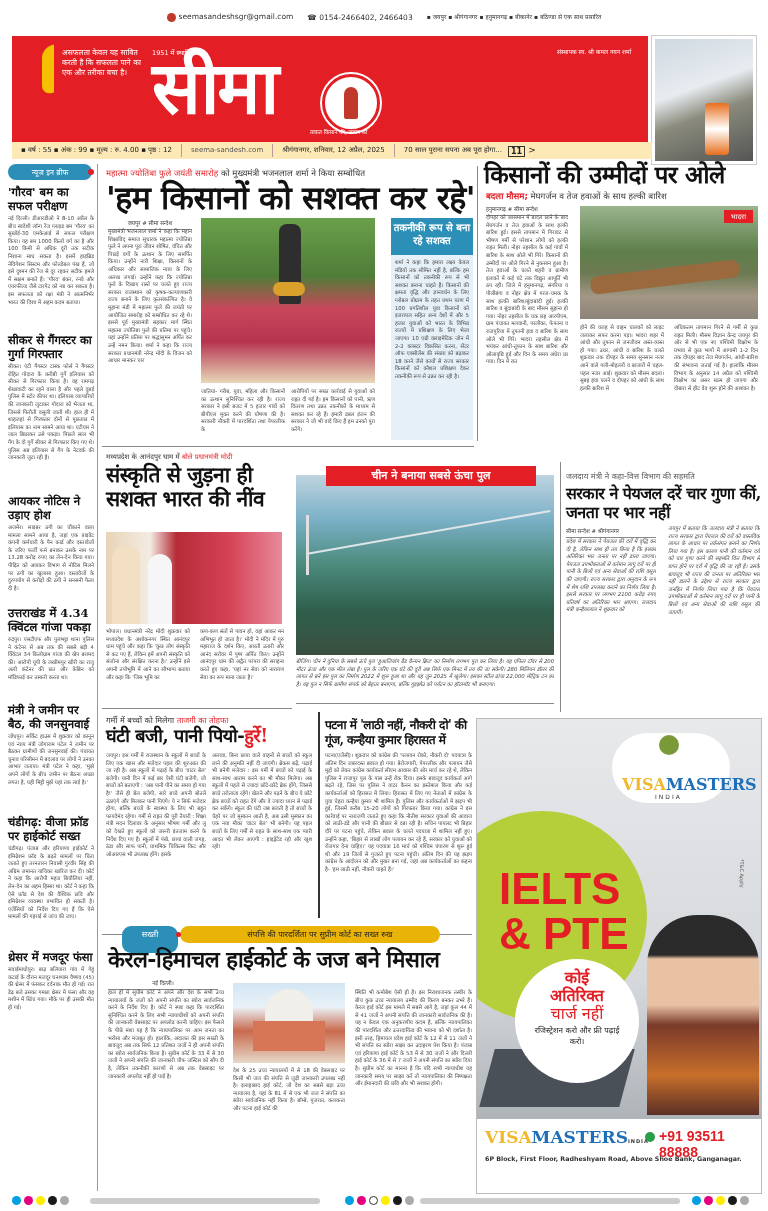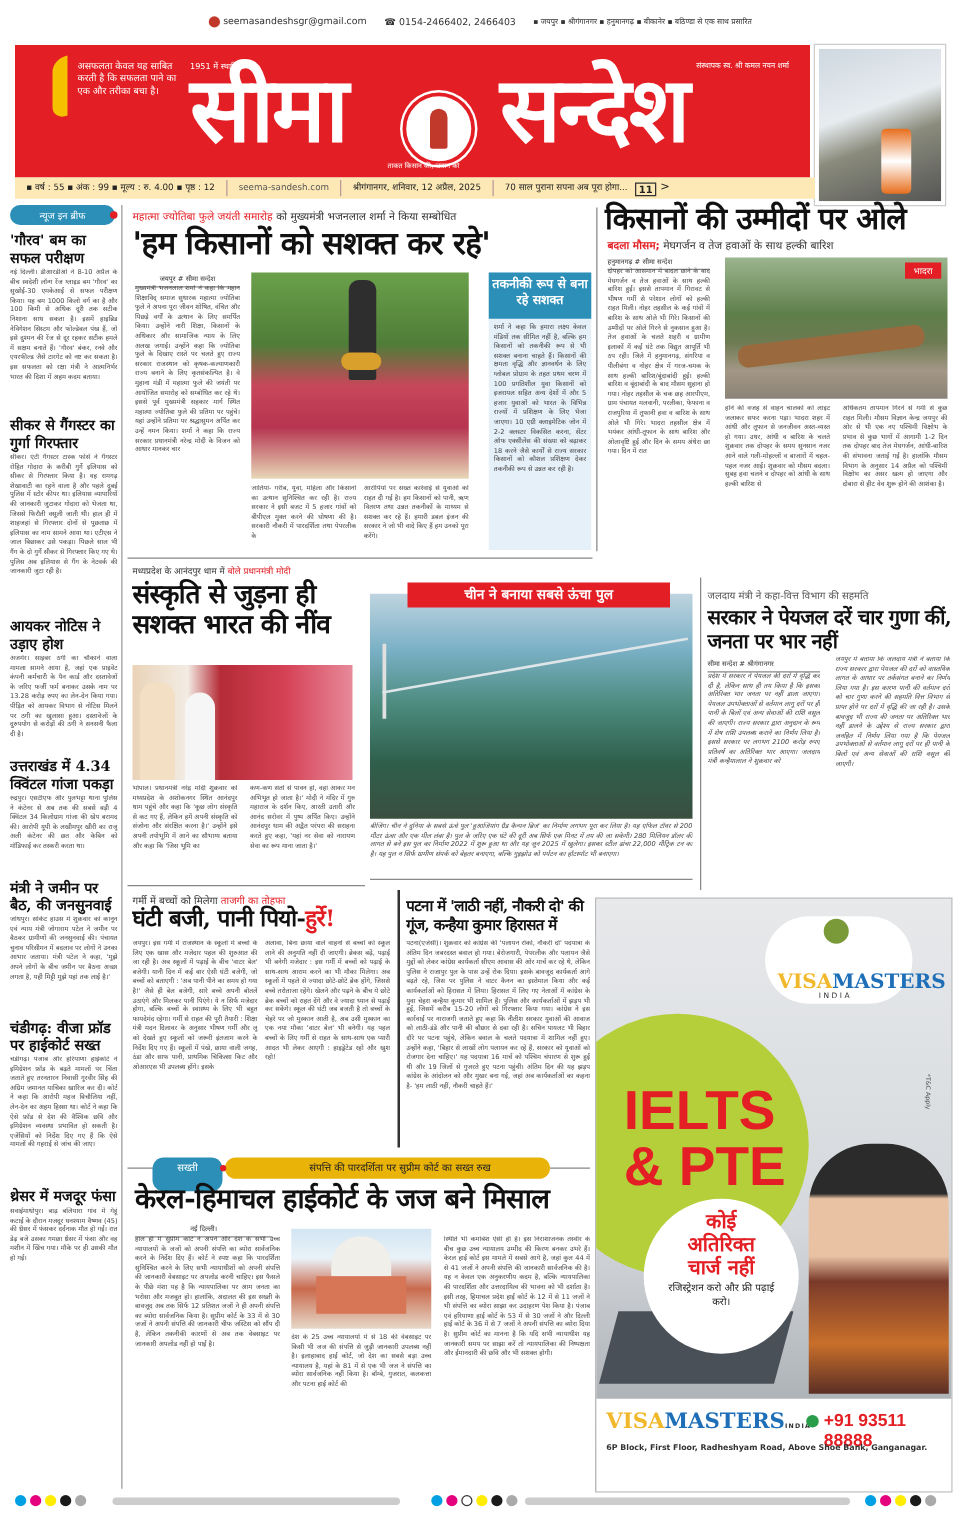--- a/index.html
+++ b/index.html
@@ -49,21 +49,20 @@
   <span><span style="font-weight:bold">☎ </span><span>0154-2466402, 2466403</span></span>
   <span style="font-size:6px">▪ जयपुर ▪ श्रीगंगानगर ▪ हनुमानगढ़ ▪ बीकानेर ▪ बठिण्डा से एक साथ प्रसारित</span>
 </div>
 
 <div class="masthead">
   <div class="quote-mark"></div>
   <div class="quote">असफलता केवल यह साबित करती है कि सफलता पाने का एक और तरीका बचा है।</div>
   <div class="est">1951 में स्थापित</div>
   <div class="title-l">सीमा</div>
   <div class="logo"></div>
-  <div class="title-r">सन्देश</div>
   <div class="founder">संस्थापक स्व. श्री कमल नयन शर्मा</div>
   <div class="tagline">ताकत किसान की, जवान की</div>
 </div>
 <div class="cover-photo">
     <div class="train"></div>
   </div>
 
 <div class="infobar">
   <div>▪ वर्ष : 55 ▪ अंक : 99 ▪ मूल्य : रु. 4.00 ▪ पृष्ठ : 12</div>
   <div style="color:#555">seema-sandesh.com</div>
@@ -101,21 +100,21 @@
       <div class="bh">चंडीगढ़: वीजा फ्रॉड पर हाईकोर्ट सख्त</div>
       <div class="bt" style="height:100px">चंडीगढ़। पंजाब और हरियाणा हाईकोर्ट ने इमिग्रेशन फ्रॉड के बढ़ते मामलों पर चिंता जताते हुए तरनतारन निवासी गुरवीर सिंह की अग्रिम जमानत याचिका खारिज कर दी। कोर्ट ने कहा कि आरोपी महज बिचौलिया नहीं, लेन-देन का अहम हिस्सा था। कोर्ट ने कहा कि ऐसे फ्रॉड से देश की वैश्विक छवि और इमिग्रेशन व्यवस्था प्रभावित हो सकती है। एजेंसियों को निर्देश दिए गए हैं कि ऐसे मामलों की गहराई से जांच की जाए।</div>
     </div>
   <div>
       <div class="bh">थ्रेसर में मजदूर फंसा</div>
       <div class="bt" style="height:54px">सवाईमाधोपुर। बाढ़ बलियारा गांव में गेहूं कटाई के दौरान मजदूर घनश्याम वैष्णव (45) की थ्रेसर में फंसकर दर्दनाक मौत हो गई। रात डेढ़ बजे उसका गमछा थ्रेसर में फंसा और वह मशीन में खिंच गया। मौके पर ही उसकी मौत हो गई।</div>
     </div>
 </div>
 
 <div class="abs kicker" style="left:106px;top:167px"><span class="red">महात्मा ज्योतिबा फुले जयंती समारोह</span><span> को मुख्यमंत्री भजनलाल शर्मा ने किया सम्बोधित</span></div>
-<div class="abs hl" style="left:106px;top:182px;font-size:25px;white-space:nowrap">'हम किसानों को सशक्त कर रहे'</div>
+<div class="abs hl" style="left:106px;top:182px;font-size:32px;white-space:nowrap">'हम किसानों को सशक्त कर रहे'</div>
 <div class="abs byline" style="left:108px;top:219px;width:84px">जयपुर # सीमा सन्देश</div>
 <div class="abs txt" style="left:108px;top:228px;width:84px;height:212px">मुख्यमंत्री भजनलाल शर्मा ने कहा कि महान शिक्षाविद् समाज सुधारक महात्मा ज्योतिबा फुले ने अपना पूरा जीवन शोषित, वंचित और पिछड़े वर्गों के उत्थान के लिए समर्पित किया। उन्होंने नारी शिक्षा, किसानों के अधिकार और सामाजिक न्याय के लिए अलख जगाई। उन्होंने कहा कि ज्योतिबा फुले के दिखाए रास्ते पर चलते हुए राज्य सरकार राजस्थान को कृषक-कल्याणकारी राज्य बनाने के लिए कृतसंकल्पित है। वे मुहाना मंडी में महात्मा फुले की जयंती पर आयोजित समारोह को सम्बोधित कर रहे थे। इससे पूर्व मुख्यमंत्री सहकार मार्ग स्थित महात्मा ज्योतिबा फुले की प्रतिमा पर पहुंचे। यहां उन्होंने प्रतिमा पर श्रद्धासुमन अर्पित कर उन्हें नमन किया। शर्मा ने कहा कि राज्य सरकार प्रधानमंत्री नरेन्द्र मोदी के विजन को आधार मानकर चार</div>
 <div class="photo" style="left:201px;top:218px;width:174px;height:165px;background:linear-gradient(180deg,#6aa04a 0%,#4f7d38 35%,#c8475a 55%,#b63450 75%,#e8d7b8 100%)">
   <div class="abs" style="left:78px;top:6px;width:22px;height:80px;background:#2e2e2e;border-radius:8px 8px 2px 2px"></div>
   <div class="abs" style="left:72px;top:64px;width:32px;height:14px;background:#d9a12b;border-radius:8px"></div>
 </div>
 <div class="abs txt" style="left:201px;top:388px;width:84px;height:52px">जातियां- गरीब, युवा, महिला और किसानों का उत्थान सुनिश्चित कर रही है। राज्य सरकार ने इसी बजट में 5 हजार गांवों को बीपीएल मुक्त करने की घोषणा की है। सरकारी नौकरी में पारदर्शिता तथा पेपरलीक के</div>
 <div class="abs txt" style="left:291px;top:388px;width:84px;height:52px">आरोपियों पर सख्त कार्रवाई से युवाओं को राहत दी गई है। हम किसानों को पानी, ऋण वितरण तथा उन्नत तकनीकों के माध्यम से सशक्त कर रहे हैं। हमारी डबल इंजन की सरकार ने जो भी वादे किए हैं हम उनको पूरा करेंगे।</div>
 <div class="abs boxblue" style="left:391px;top:218px;width:82px;height:222px">
   <div style="background:#2b8fb8;color:#fff;font-family:'DejaVu Serif',serif;font-weight:bold;font-size:10px;line-height:13px;text-align:center;padding:3px 2px;height:37px">तकनीकी रूप से बना रहे सशक्त</div>
@@ -193,21 +192,21 @@
   <div class="abs" style="left:178px;top:74px;font-size:6px;letter-spacing:2px;color:#333">INDIA</div>
   <div class="abs" style="left:-40px;top:92px;width:210px;height:210px;border-radius:50%;background:#b5cf3a"></div>
   <div class="abs" style="left:22px;top:148px;font-family:'Liberation Sans',sans-serif;font-weight:bold;font-size:44px;line-height:44px;color:#e31e24">IELTS</div>
   <div class="abs" style="left:22px;top:193px;font-family:'Liberation Sans',sans-serif;font-weight:bold;font-size:44px;line-height:44px;color:#e31e24">&amp; PTE</div>
   <div class="abs" style="left:268px;top:140px;font-size:5px;color:#555;transform:rotate(90deg);transform-origin:left top;white-space:nowrap">*T&amp;C Apply</div>
   <div class="abs" style="left:170px;top:196px;width:112px;height:200px;background:linear-gradient(180deg,#2b2b2b 0%,#2b2b2b 20%,#e9c2a4 22%,#e9c2a4 45%,#7a3a2a 55%,#c86f2b 80%,#5b2f25 100%);border-radius:50px 50px 0 0"></div>
   <div class="abs" style="left:10px;top:330px;width:140px;height:58px;background:#4a5058;transform:skewX(-15deg)"></div>
   <div class="abs" style="left:38px;top:240px;width:124px;height:124px;border-radius:50%;background:#fff;text-align:center;padding-top:10px">
     <div style="color:#e31e24;font-family:Liberation Serif, serif;font-weight:bold;font-size:16px;line-height:18px">कोई</div>
     <div style="color:#e31e24;font-family:'DejaVu Serif',serif;font-weight:bold;font-size:16px;line-height:18px">अतिरिक्त</div>
-    <div style="color:#e31e24;font-family:'DejaVu Serif',serif;font-weight:bold;font-size:16px;line-height:18px">चार्ज नहीं</div>
+    <div style="color:#e31e24;font-family:'DejaVu Serif',serif;font-weight:normal;font-size:16px;line-height:18px">चार्ज नहीं</div>
     <div style="color:#222;font-size:8px;line-height:11px;padding:2px 14px 0">रजिस्ट्रेशन करो और फ्री पढ़ाई करो।</div>
   </div>
   <div class="abs" style="left:0;top:400px;width:286px;height:76px;background:#fff">
     <div class="abs" style="left:8px;top:8px;font-family:'DejaVu Serif',serif;font-weight:bold;font-size:17px"><span style="color:#f2b82c">VISA</span><span style="color:#1e6fb8">MASTERS</span><span style="font-size:5px;color:#333;letter-spacing:1px;font-family:'DejaVu Sans',sans-serif">INDIA</span></div>
     <div class="abs" style="left:168px;top:13px;width:10px;height:10px;border-radius:50%;background:#2a9d4b"></div>
     <div class="abs" style="left:182px;top:9px;color:#e31e24;font-weight:bold;font-size:14px;font-family:'Liberation Sans',sans-serif">+91 93511 88888</div>
     <div class="abs" style="left:8px;top:36px;font-size:6.3px;font-weight:bold;color:#333;white-space:nowrap">6P Block, First Floor, Radheshyam Road, Above Shoe Bank, Ganganagar.</div>
   </div>
 </div>
 

